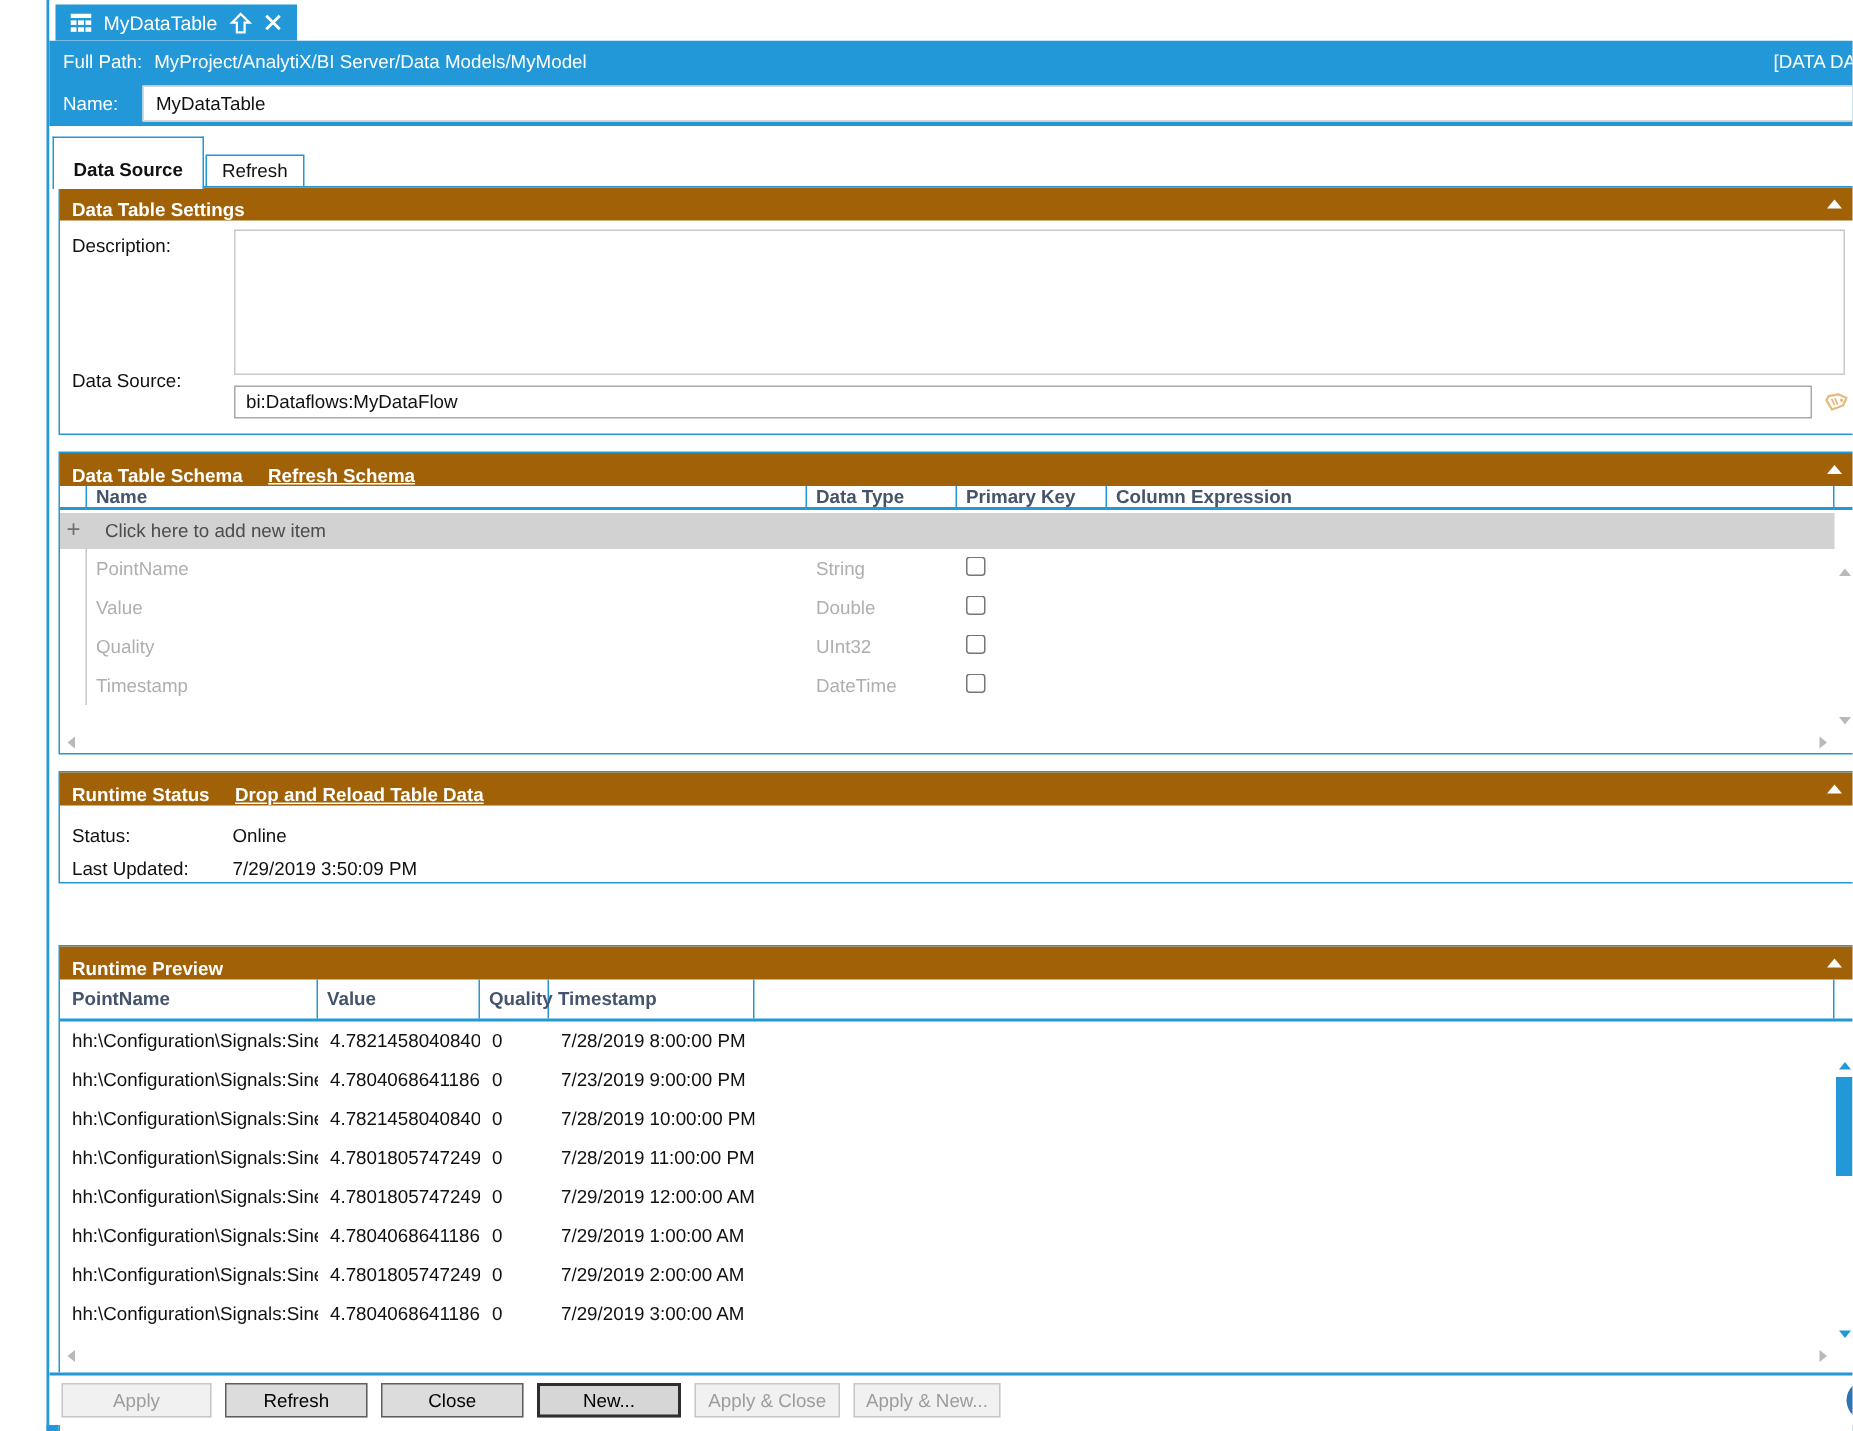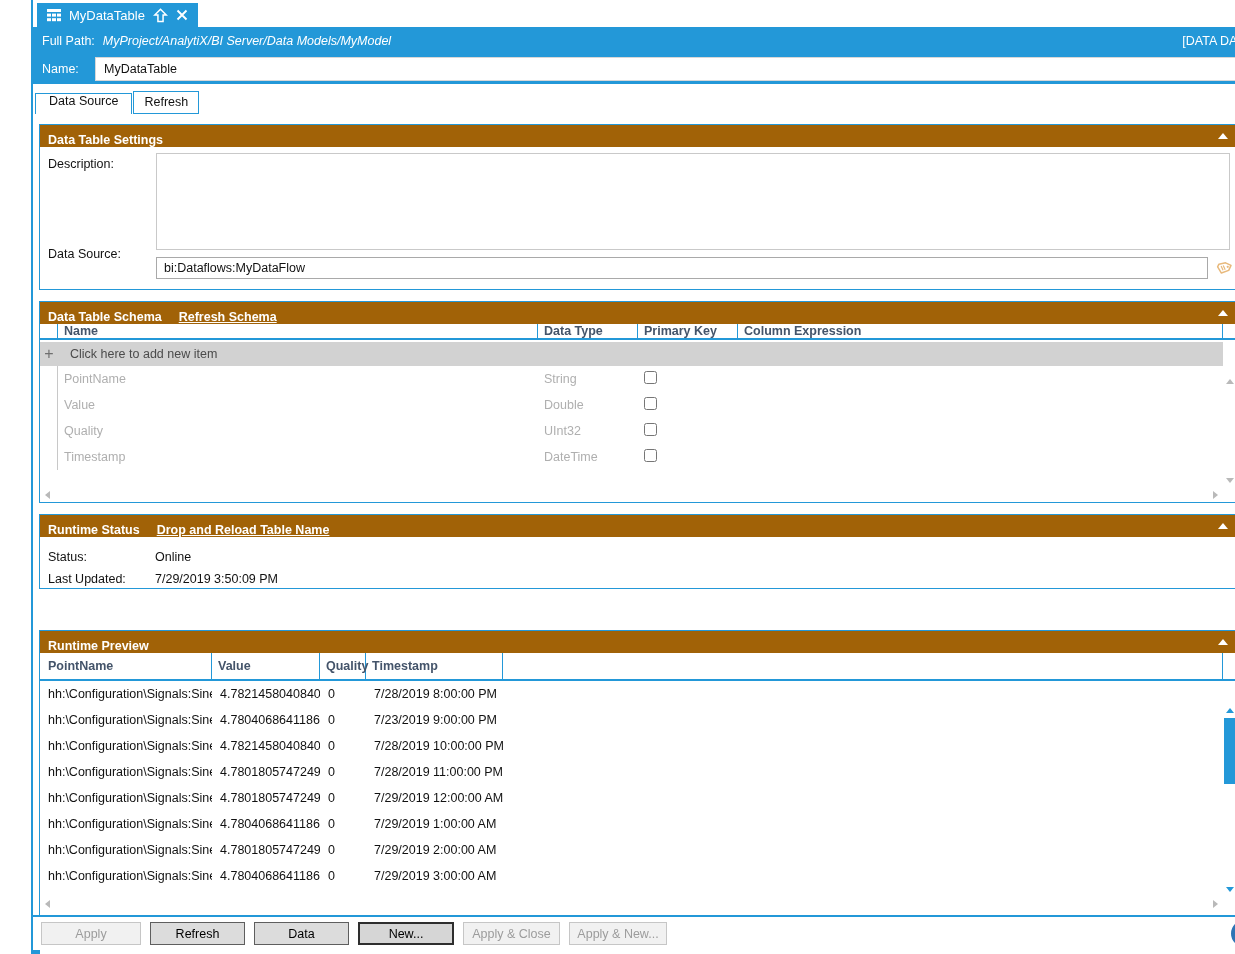--- a/index.html
+++ b/index.html
@@ -8,31 +8,31 @@
             border-left:2px solid #2398D8; border-right:2px solid #2398D8; border-bottom:4px solid #2398D8;margin-left:31px; }
 
   
   .titlebar { position:relative; height:27px; background:#fff; }
   .doc-tab { position:absolute; left:4px; top:3px; height:24px; background:#2398D8; color:#fff;
              display:flex; align-items:center; gap:8px; padding:0 10px; font-size:13px; cursor:default; }
   .win-close { position:absolute; right:6px; top:6px; width:16px; height:16px; display:flex; align-items:center; justify-content:center; }
 
   
   .pathbar { height:27px; background:#2398D8; color:#fff; display:flex; align-items:center; padding:0 9px; font-size:12.5px; }
-  .path-value { font-style:italic; margin-left:8px; }
+  .path-value { margin-left:8px; }
   .type-badge { margin-left:auto; }
   .namebar { height:30px; background:#2398D8; color:#fff; display:flex; align-items:center; padding:0 7px 0 9px; font-size:12.5px; }
   .name-label { width:53px; }
   .name-input { flex:1; height:24px; border:1px solid #D7D7D7; background:#fff; font-size:12.5px; padding:0 8px; font-family:"Liberation Sans",sans-serif; color:#111; }
 
   
   .content { position:relative; height:831px; background:#fff; }
   .tabstrip { position:absolute; top:7px; left:2px; display:flex; align-items:flex-end; }
   .tab { background:#fff; border:1px solid #2398D8; font-size:12.5px; color:#111; cursor:default; }
-  .tab.active { padding:0 13px 6px 13px; border-bottom:none; position:relative; z-index:2; }
+  .tab.active { padding:14px 13px 6px 13px; border-bottom:none; position:relative; z-index:2;font-weight:bold; }
   .tab.inactive { padding:3px 10px 4px 10px; margin-left:1px; }
 
   .panel { position:absolute; left:6px; width:1200px; border:1px solid #2398D8; background:#fff; }
   .panel-header { height:22px; background:#a16207; color:#fff; display:flex; align-items:flex-end;
                   padding:0 8px; font-size:12.5px; font-weight:bold; position:relative; }
   .panel-link { color:#fff; text-decoration:underline; margin-left:17px; font-weight:bold; cursor:pointer; }
   .collapse { position:absolute; right:10px; top:8px; width:0; height:0;
               border-left:5px solid transparent; border-right:5px solid transparent; border-bottom:6px solid #fff; cursor:pointer; }
 
   
@@ -231,21 +231,21 @@
         <div class="hscroll">
           <span class="a-left"></span>
           <span class="a-right"></span>
         </div>
       </div>
     </div>
 
     <div class="panel" style="top:430px; height:75px;">
       <div class="panel-header">
         <span>Runtime Status</span>
-        <span class="panel-link">Drop and Reload Table Name</span>
+        <span class="panel-link">Drop and Reload Table Data</span>
         <span class="collapse"></span>
       </div>
       <div class="status-body">
         <div class="status-row">
           <span class="st-label">Status:</span>
           <span>Online</span>
         </div>
         <div class="status-row">
           <span class="st-label">Last Updated:</span>
           <span>7/29/2019 3:50:09 PM</span>
@@ -340,20 +340,20 @@
     <div class="outer-scroll">
       <span class="a-up"></span>
       <span class="outer-thumb"></span>
       <span class="a-dn"></span>
     </div>
   </div>
 
   <div class="footer">
     <button class="btn off" style="width:100px;">Apply</button>
     <button class="btn on" style="width:95px;">Refresh</button>
-    <button class="btn on" style="width:95px;">Data</button>
+    <button class="btn on" style="width:95px;">Close</button>
     <button class="btn focused" style="width:96px;">New...</button>
     <button class="btn off" style="width:97px;">Apply &amp; Close</button>
     <button class="btn off" style="width:98px;">Apply &amp; New...</button>
     <div class="help">?</div>
   </div>
 
 </div>
 
 </body></html>

